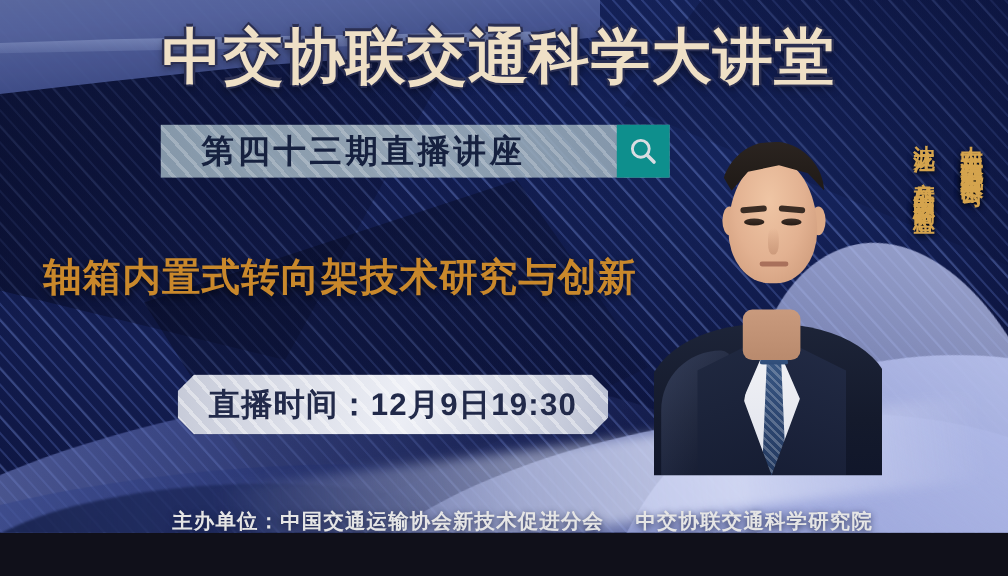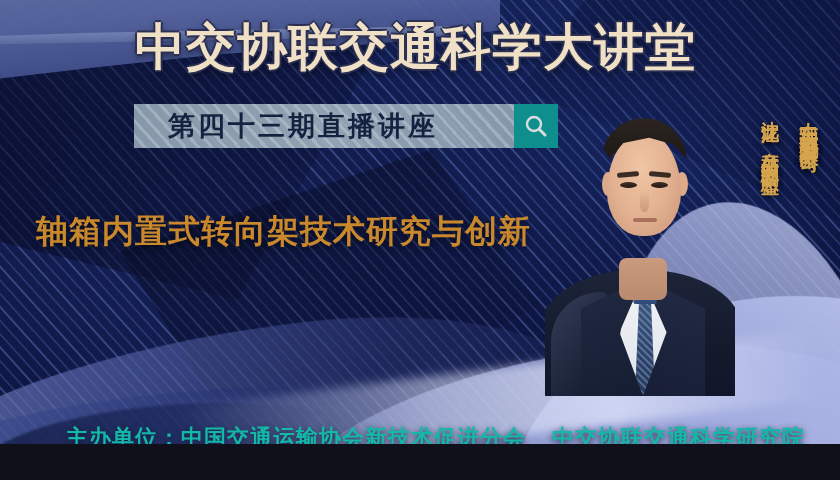--- a/index.html
+++ b/index.html
@@ -360,23 +360,23 @@
   }
   .vcol-speaker {
     right: 58px; top: 106px;
     font-size: 18px;
   }
 
   .footer {
     position: absolute;
     left: 0; right: 0; top: 423px;
     text-align: center;
-    font-size: 22px;
-    font-weight: bold;
-    color: #14b8a6;
+    font-size: 17px;
+    font-weight: bold;
+    color: #e5e5e5;
     letter-spacing: 1px;
     text-shadow: 0 2px 6px rgba(20,26,60,.85);
     margin-left: 31px;
   }
   .footer .gap { display: inline-block; width: 26px; }
 </style>
 </head>
 <body>
 
 <div id="poster">
@@ -426,20 +426,23 @@
     <div class="search-box">
       <svg width="26" height="26" viewBox="0 0 26 26">
         <circle cx="11" cy="11" r="7" fill="none" stroke="#d9dde2" stroke-width="2.4"></circle>
         <line x1="16.2" y1="16.2" x2="22" y2="22" stroke="#d9dde2" stroke-width="3" stroke-linecap="round"></line>
       </svg>
     </div>
   </div>
 
   <div class="topic">轴箱内置式转向架技术研究与创新</div>
 
+  <div class="timepill">
+    <span class="timepill-text">直播时间：12月9日19:30</span>
+  </div>
 
   <div class="vcol vcol-org">中车株洲电力机车有限公司</div>
   <div class="vcol vcol-speaker">沈龙江 产品研发中心副总监</div>
 
   <div class="footer">
     <span>主办单位：</span><span>中国交通运输协会新技术促进分会</span><span class="gap"></span><span>中交协联交通科学研究院</span>
   </div>
 
 </div>
 

